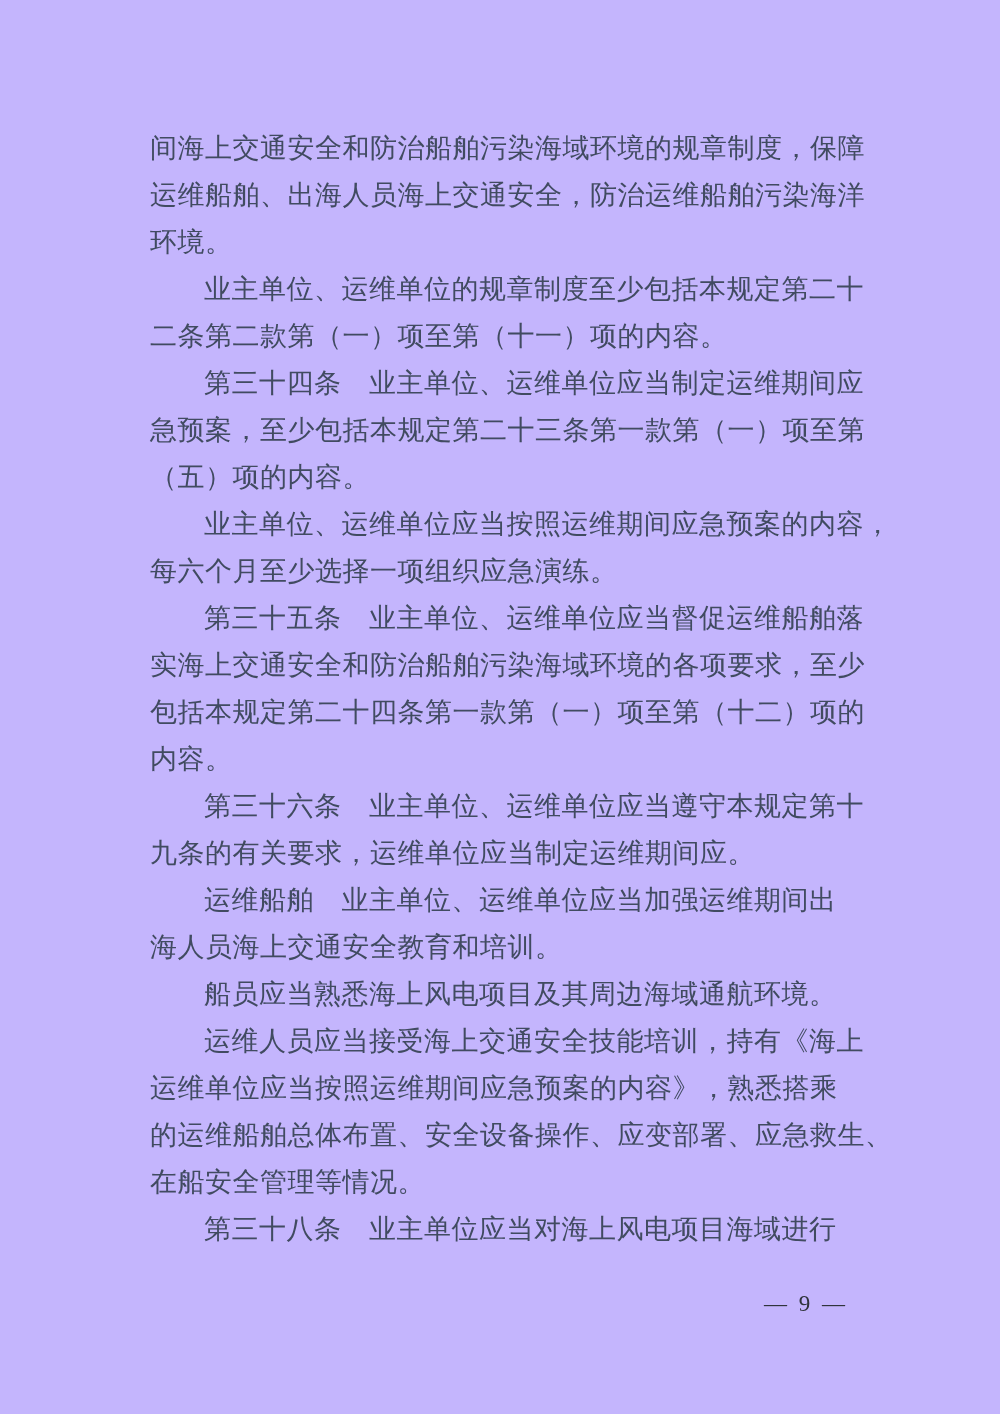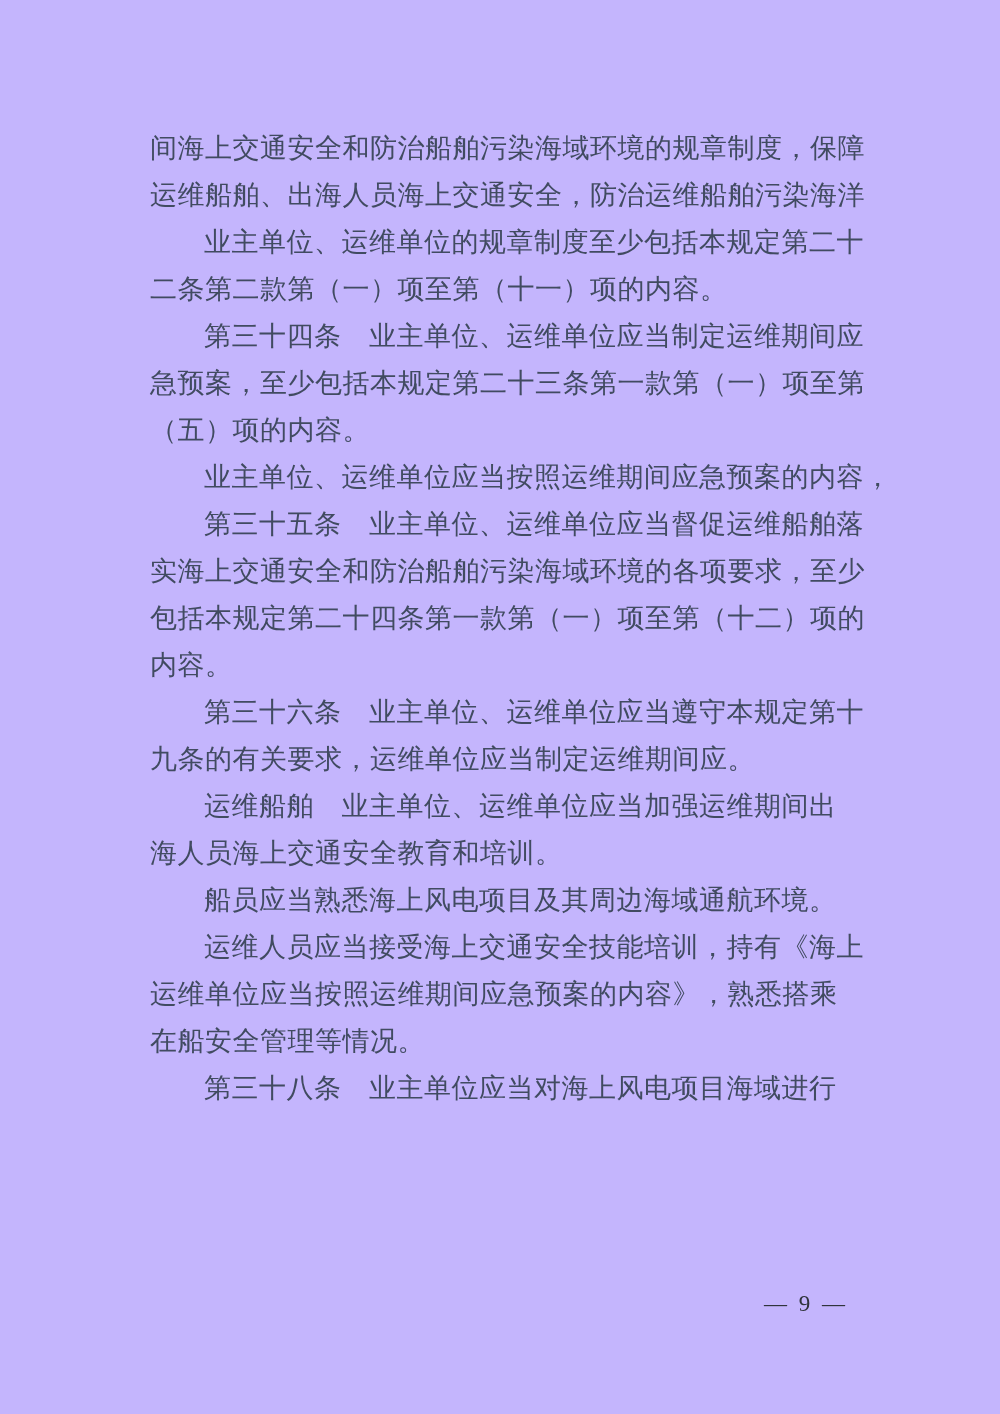--- a/index.html
+++ b/index.html
@@ -44,34 +44,37 @@
     font-family: "Liberation Serif", "DejaVu Serif", serif;
   }
 </style>
 </head>
 <body>
 
 <div class="page" style="background: #c4b5fd;">
   <div class="text-body" style="color: rgb(65, 75, 97);">
       <div class="line"><span class="seg-plain">间海上交通安全和防治船舶污染海域环境的规章制度，保障</span></div>
       <div class="line"><span class="seg-plain">运维船舶、出海人员海上交通安全，防治运维船舶污染海洋</span></div>
+      <div class="line"><span class="seg-plain">环境。</span></div>
       <div class="line indent"><span class="seg-plain">业主单位、运维单位的规章制度至少包括本规定第二十</span></div>
       <div class="line"><span class="seg-plain">二条第二款第（一）项至第（十一）项的内容。</span></div>
       <div class="line indent"><span class="seg-bold">第三十四条</span><span class="seg-plain">　业主单位、运维单位应当制定运维期间应</span></div>
       <div class="line"><span class="seg-plain">急预案，至少包括本规定第二十三条第一款第（一）项至第</span></div>
       <div class="line"><span class="seg-plain">（五）项的内容。</span></div>
       <div class="line indent"><span class="seg-plain">业主单位、运维单位应当按照运维期间应急预案的内容，</span></div>
+      <div class="line"><span class="seg-plain">每六个月至少选择一项组织应急演练。</span></div>
       <div class="line indent"><span class="seg-bold">第三十五条</span><span class="seg-plain">　业主单位、运维单位应当督促运维船舶落</span></div>
       <div class="line"><span class="seg-plain">实海上交通安全和防治船舶污染海域环境的各项要求，至少</span></div>
       <div class="line"><span class="seg-plain">包括本规定第二十四条第一款第（一）项至第（十二）项的</span></div>
       <div class="line"><span class="seg-plain">内容。</span></div>
       <div class="line indent"><span class="seg-bold">第三十六条</span><span class="seg-plain">　业主单位、运维单位应当遵守本规定第十</span></div>
       <div class="line"><span class="seg-plain">九条的有关要求，运维单位应当制定运维期间应。</span></div>
       <div class="line indent"><span class="seg-bold">运维船舶</span><span class="seg-plain">　业主单位、运维单位应当加强运维期间出</span></div>
       <div class="line"><span class="seg-plain">海人员海上交通安全教育和培训。</span></div>
       <div class="line indent"><span class="seg-plain">船员应当熟悉海上风电项目及其周边海域通航环境。</span></div>
       <div class="line indent"><span class="seg-plain">运维人员应当接受海上交通安全技能培训，持有《海上</span></div>
       <div class="line"><span class="seg-plain">运维单位应当按照运维期间应急预案的内容》，熟悉搭乘</span></div>
+      <div class="line"><span class="seg-plain">的运维船舶总体布置、安全设备操作、应变部署、应急救生、</span></div>
       <div class="line"><span class="seg-plain">在船安全管理等情况。</span></div>
       <div class="line indent"><span class="seg-bold">第三十八条</span><span class="seg-plain">　业主单位应当对海上风电项目海域进行</span></div>
     </div>
   <div class="page-number" style="color: rgb(48, 52, 60);">— 9 —</div>
 </div>
 
 </body></html>

